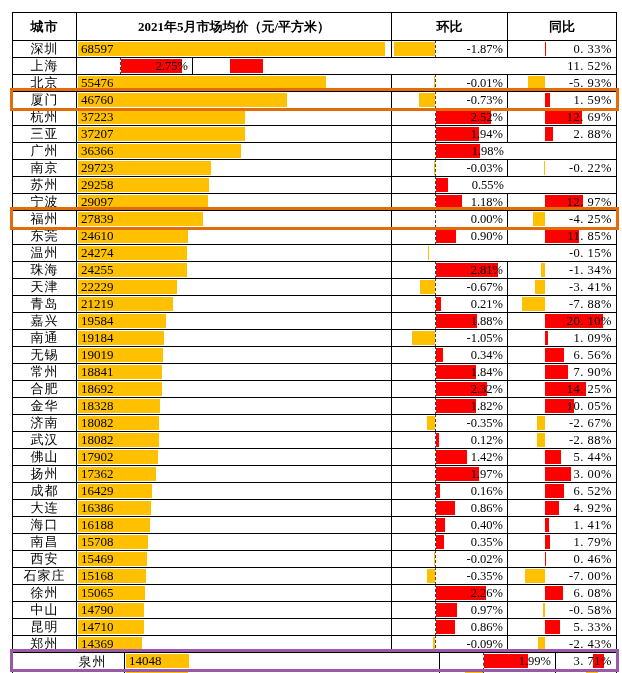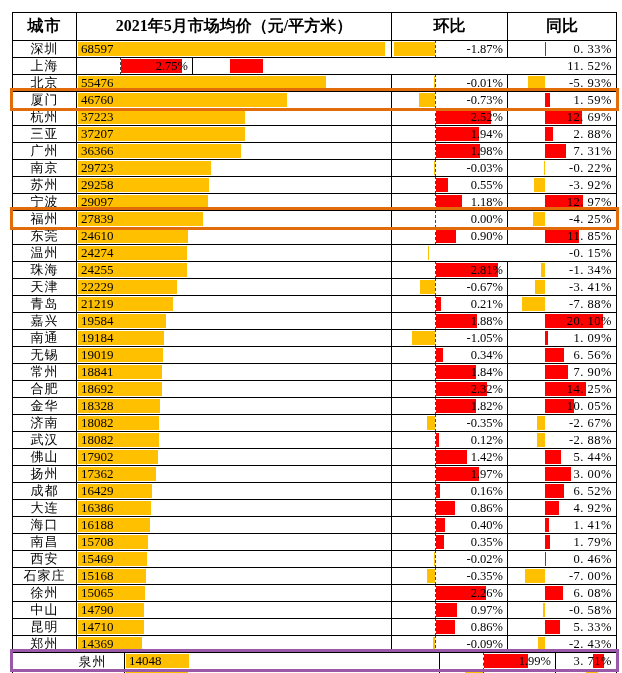--- a/index.html
+++ b/index.html
@@ -13,21 +13,21 @@
   }
   .row{display:flex;height:17px;box-sizing:border-box;border-bottom:1px solid #000;}
   .row:last-child{border-bottom:none;margin-left:48px;}
   .row.header{height:28px;font-weight:bold;}
   .cell{position:relative;box-sizing:border-box;border-right:1px solid #000;overflow:hidden;}
   .cell:last-child{border-right:none;text-align:right;}
   .c-city{width:64px;display:flex;align-items:center;justify-content:center;font-size:13px;letter-spacing:1px;}
   .c-price{width:315px;}
   .c-mom{width:116px;}
   .c-yoy{width:110px;flex:1;}
-  .header .cell{display:flex;align-items:center;justify-content:center;font-size:16px;}
+  .header .cell{display:flex;align-items:center;justify-content:center;font-size:13px;}
   .bar{position:absolute;top:1px;height:14px;}
   .price-bar{left:1px;background:#FFC000;}
   .pval{position:absolute;left:4px;top:0;line-height:16px;font-size:13px;z-index:2;}
   .dash{position:absolute;left:43px;top:-1px;bottom:-1px;border-left:1px dashed #444;z-index:1;}
   .pct{position:absolute;right:4px;top:0;line-height:16px;font-size:12.5px;z-index:2;}
   .c-yoy .pct{letter-spacing:0.5px;}
   .hbox{position:absolute;left:10px;width:603px;height:17px;border-style:solid;border-width:3px;z-index:5;pointer-events:none;}
   .frag{position:absolute;background:#FFC000;height:4px;}
 </style>
 </head>
@@ -138,24 +138,20 @@
           <div class="cell c-city">广州</div>
           <div class="cell c-price">
             <div class="bar price-bar" style="width: 163px; background: rgb(255, 192, 0);"></div>
             <span class="pval">36366</span>
           </div>
           <div class="cell c-mom">
             <div class="dash"></div>
             <div class="bar" style="left: 44px; width: 44px; background: rgb(255, 0, 0);"></div>
             <span class="pct">1.98%</span>
           </div>
-          <div class="cell c-yoy">
-            <div class="bar" style="left: 37px; width: 21px; background: rgb(255, 0, 0);"></div>
-            <span class="pct">7. 31%</span>
-          </div>
         </div>
         <div class="row">
           <div class="cell c-city">南京</div>
           <div class="cell c-price">
             <div class="bar price-bar" style="width: 133px; background: rgb(255, 192, 0);"></div>
             <span class="pval">29723</span>
           </div>
           <div class="cell c-mom">
             <div class="dash"></div>
             <div class="bar" style="left: 42px; width: 1px; background: rgb(255, 192, 0);"></div>
@@ -169,24 +165,20 @@
         <div class="row">
           <div class="cell c-city">苏州</div>
           <div class="cell c-price">
             <div class="bar price-bar" style="width: 131px; background: rgb(255, 192, 0);"></div>
             <span class="pval">29258</span>
           </div>
           <div class="cell c-mom">
             <div class="dash"></div>
             <div class="bar" style="left: 44px; width: 12px; background: rgb(255, 0, 0);"></div>
             <span class="pct">0.55%</span>
-          </div>
-          <div class="cell c-yoy">
-            <div class="bar" style="left: 26px; width: 11px; background: rgb(255, 192, 0);"></div>
-            <span class="pct">-3. 92%</span>
           </div>
         </div>
         <div class="row">
           <div class="cell c-city">宁波</div>
           <div class="cell c-price">
             <div class="bar price-bar" style="width: 130px; background: rgb(255, 192, 0);"></div>
             <span class="pval">29097</span>
           </div>
           <div class="cell c-mom">
             <div class="dash"></div>

